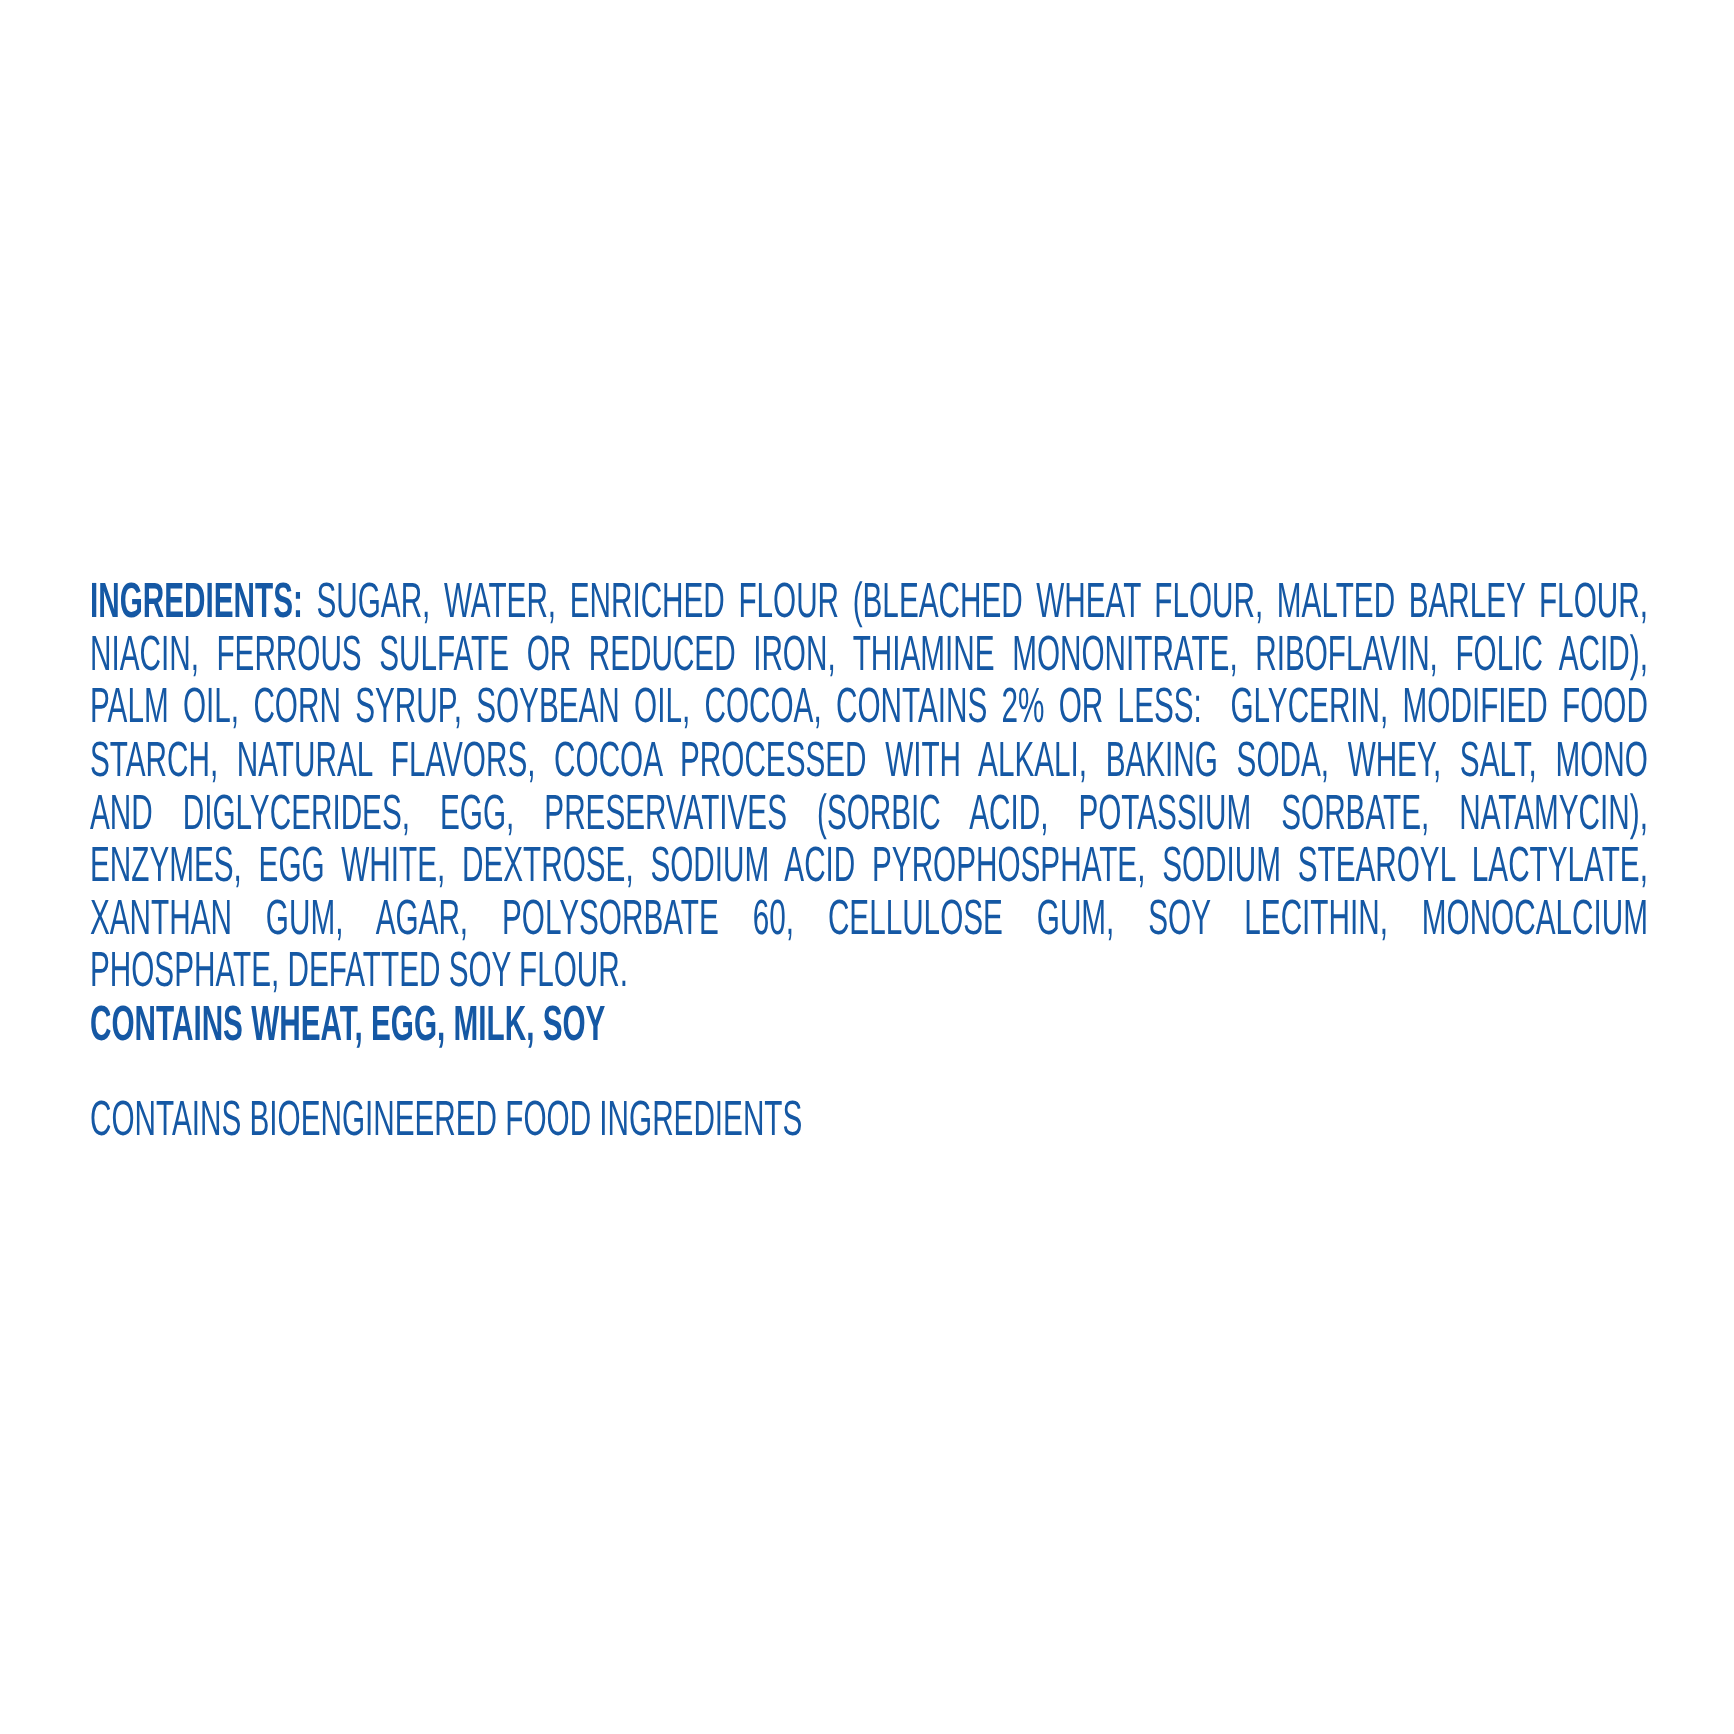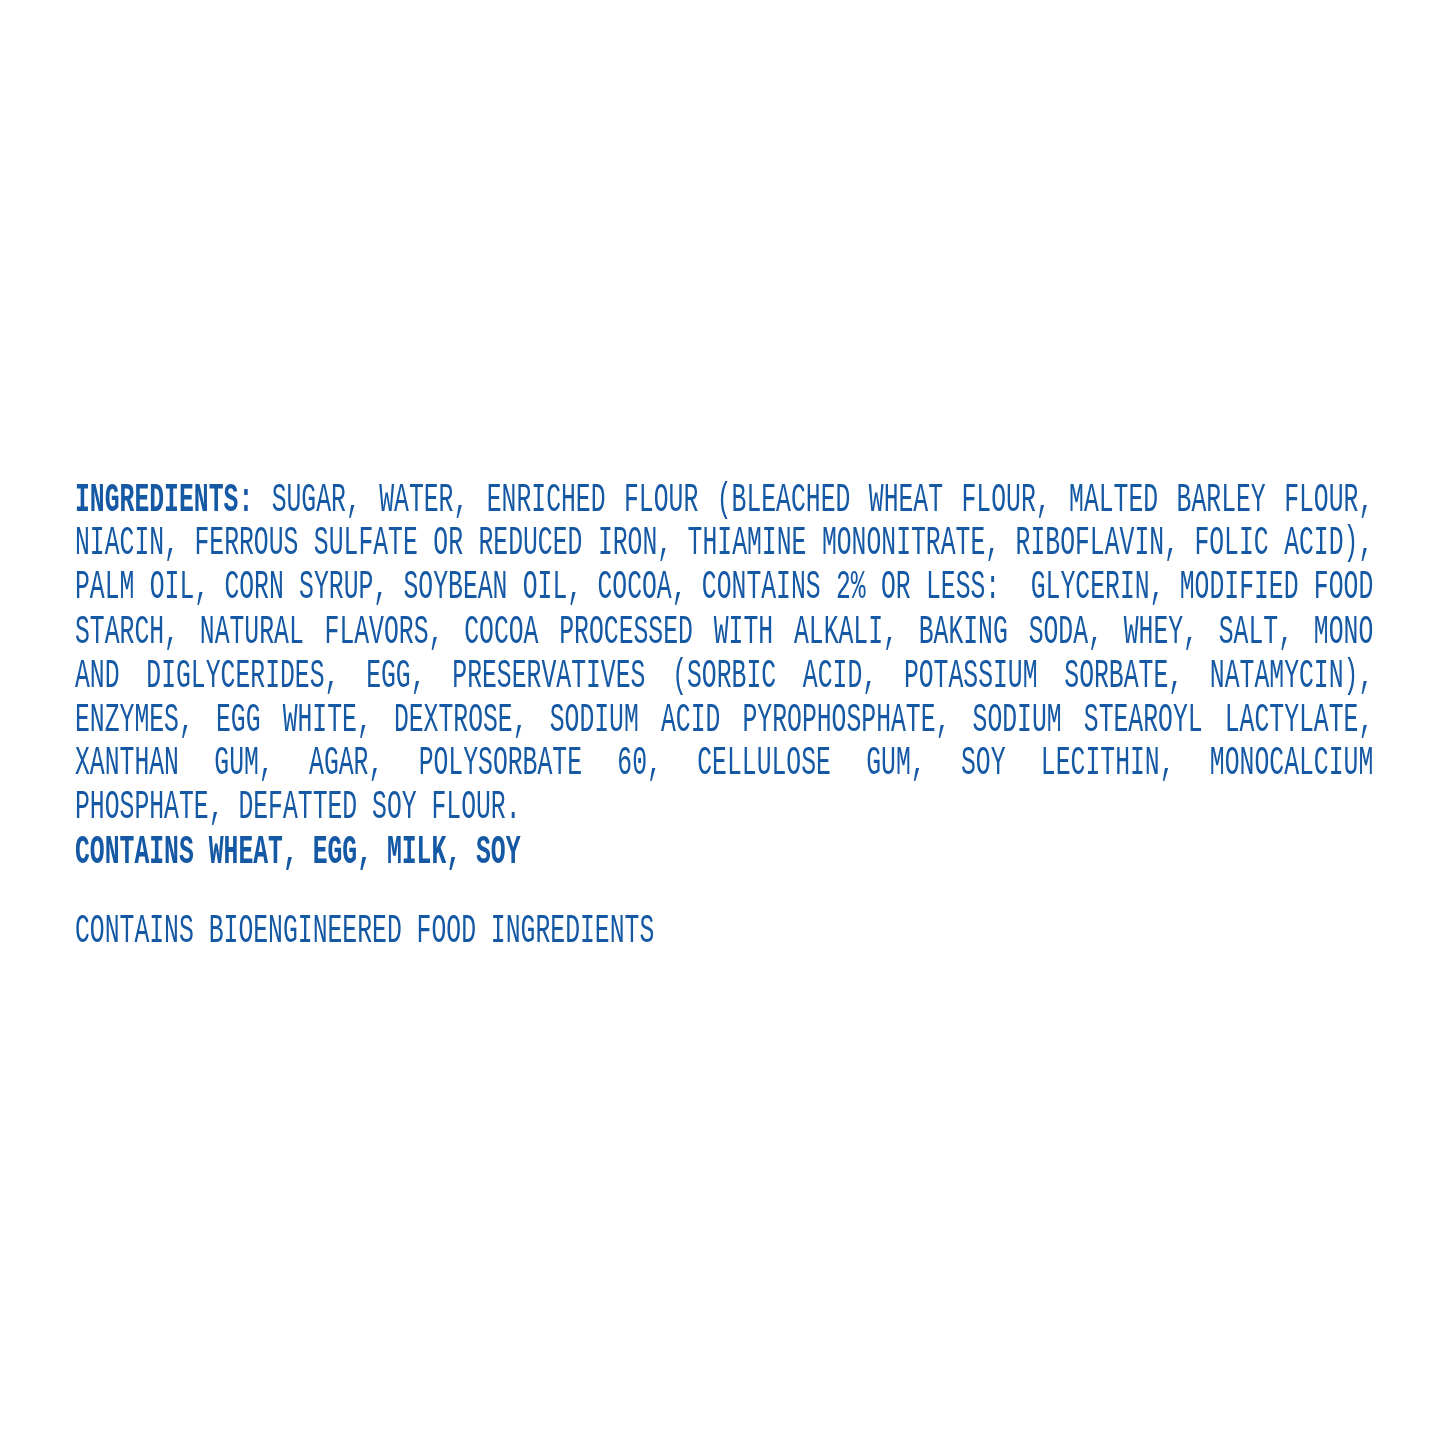--- a/index.html
+++ b/index.html
@@ -6,21 +6,21 @@
     margin: 0;
     padding: 0;
     background: #FFFFFF;
   }
   .page {
     position: relative;
     width: 1445px;
     height: 1445px;
     background: #FFFFFF;
     overflow: hidden;
-    font-family: Liberation Mono, monospace;
+    font-family: Liberation Sans, sans-serif;
   }
   
   .label-text-block {
     position: absolute;
     left: 75px;
     top: 478px;
     width: 1731px;
     transform: scale(0.75, 1.25);
     transform-origin: top left;
     font-size: 33px;

